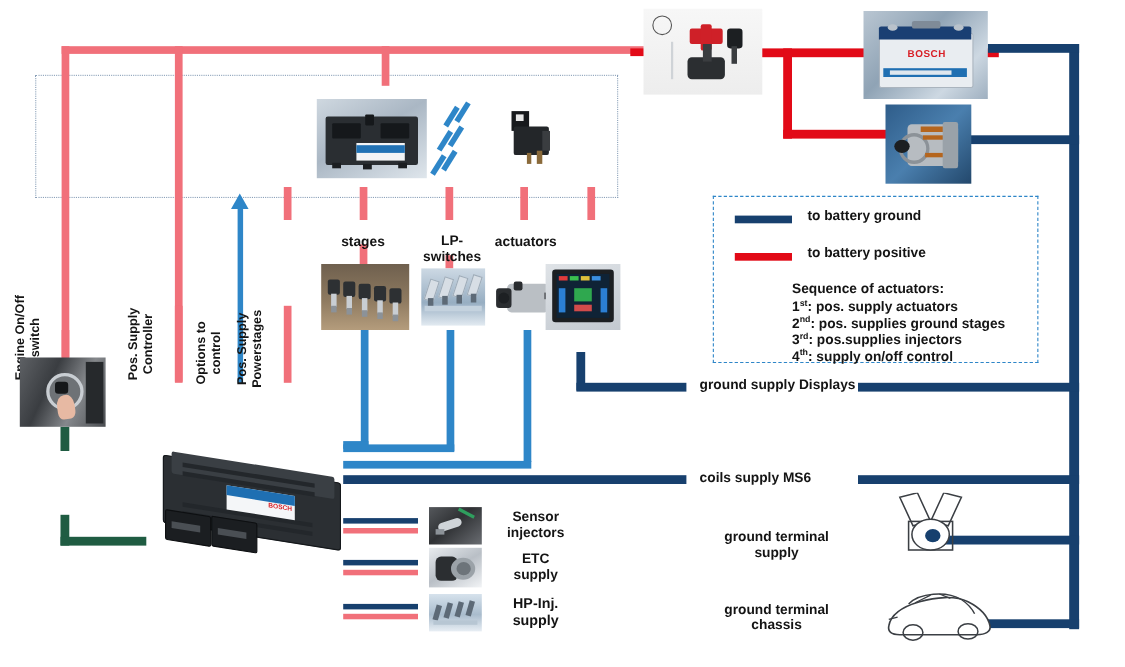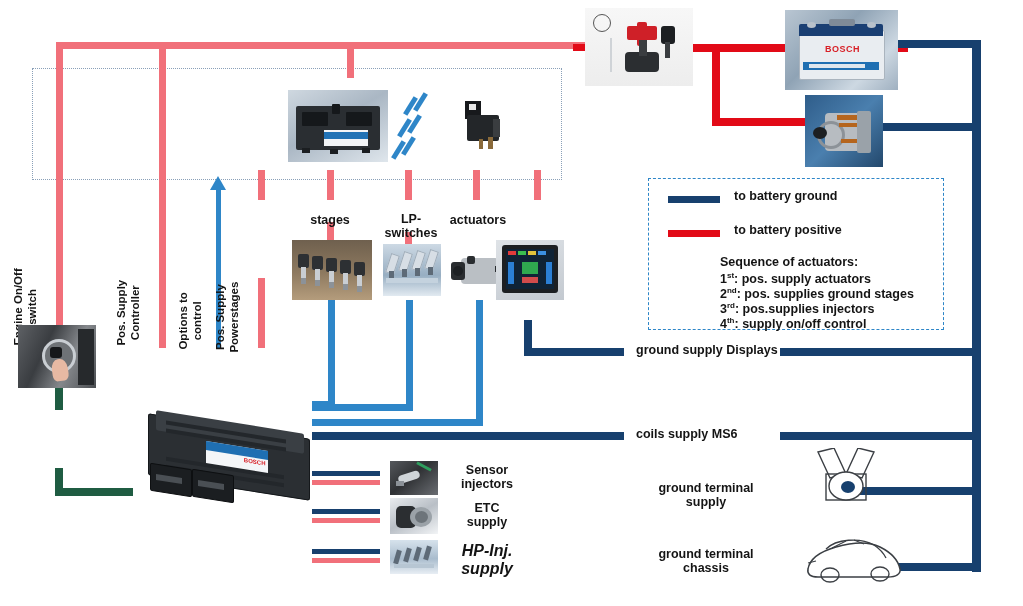--- a/index.html
+++ b/index.html
@@ -427,21 +427,21 @@
 
   <div class="srow-navy" style="left:312px;top:549px;width:68px;height:5px;"></div>
   <div class="srow-pink" style="left:312px;top:558px;width:68px;height:5px;"></div>
   <div class="thumb ph-hpinj" style="left:390px;top:540px;width:48px;height:34px;">
     <div class="abs" style="left:5px;top:10px;width:5px;height:14px;background:#5d6a77;transform:rotate(16deg);"></div>
     <div class="abs" style="left:15px;top:8px;width:5px;height:14px;background:#5d6a77;transform:rotate(16deg);"></div>
     <div class="abs" style="left:25px;top:7px;width:5px;height:14px;background:#5d6a77;transform:rotate(16deg);"></div>
     <div class="abs" style="left:35px;top:6px;width:5px;height:14px;background:#5d6a77;transform:rotate(16deg);"></div>
     <div class="abs" style="left:4px;top:24px;width:40px;height:4px;background:#b7c6d3;"></div>
   </div>
-  <div class="lbl c" style="left:446px;top:542px;width:82px;font-size:16px;font-style:italic;">
+  <div class="lbl c" style="left:446px;top:542px;width:82px;font-size:13px;">
     <div>HP-Inj.</div>
     <div>supply</div>
   </div>
 
   <div class="legendbox" style="left:648px;top:178px;width:296px;height:152px;"></div>
 
   <div class="legrow" style="left:668px;top:189px;">
     <div class="legsw" style="background:#17406E;"></div>
     <div class="legtxt">to battery ground</div>
   </div>

